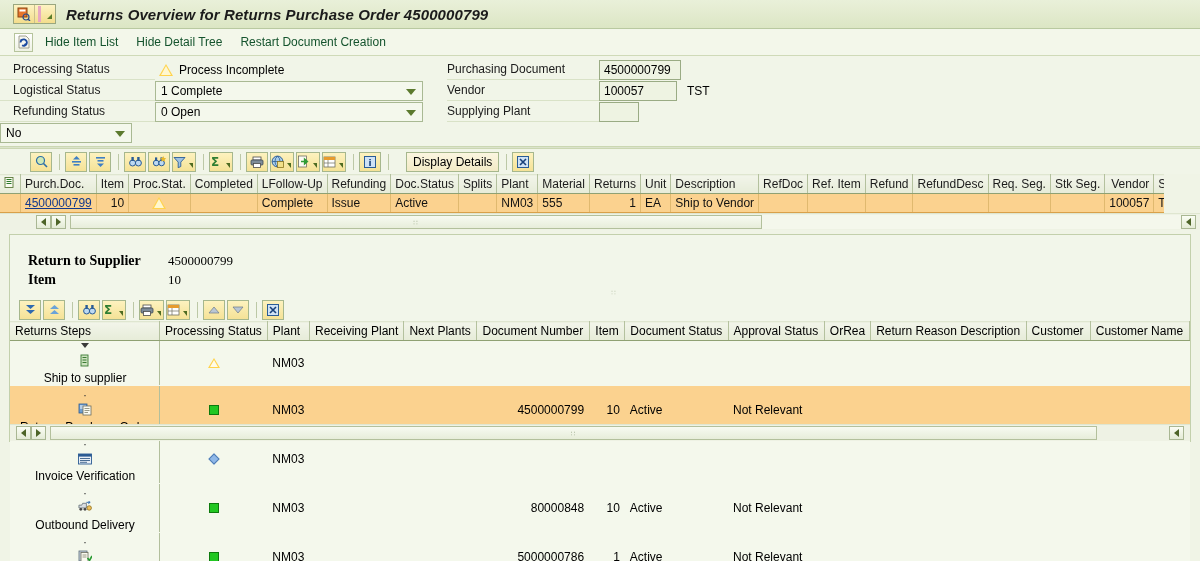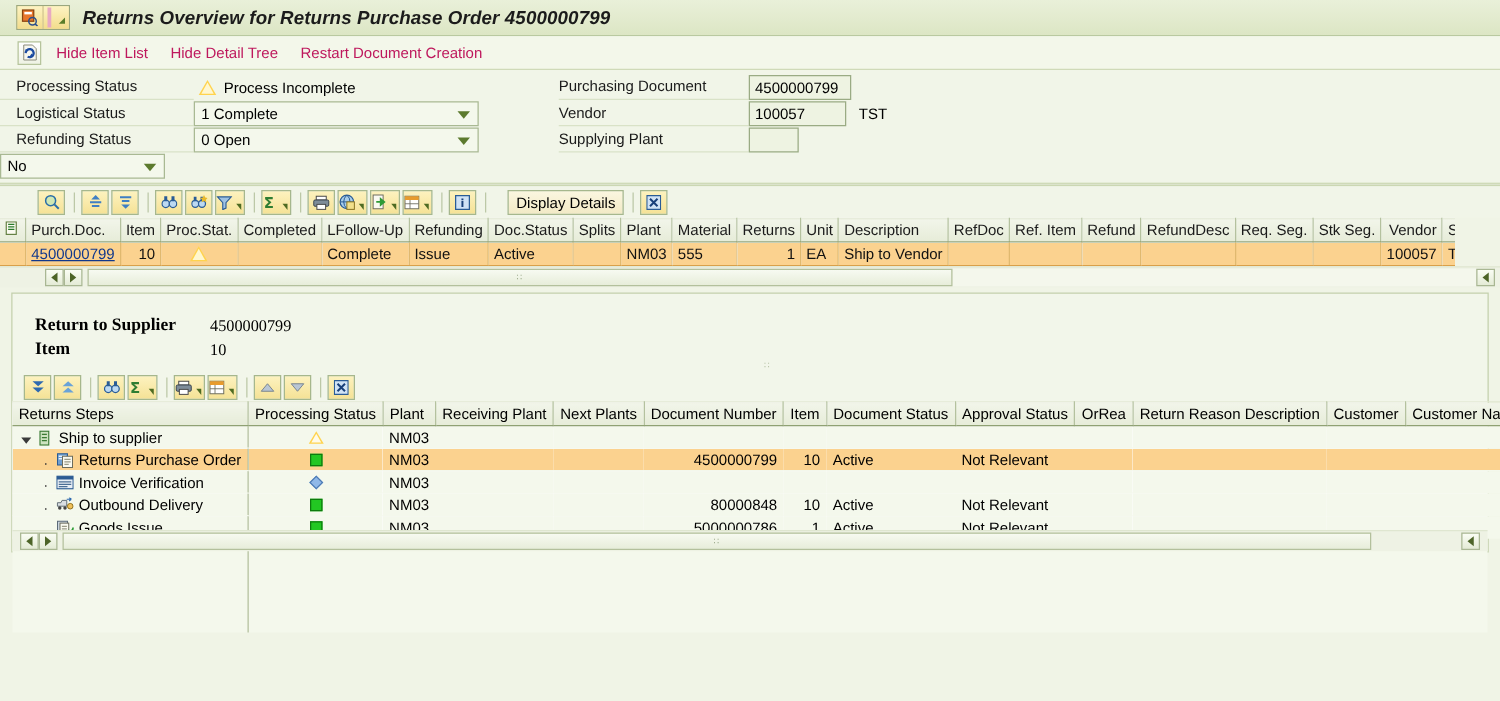--- a/index.html
+++ b/index.html
@@ -64,21 +64,21 @@
     gap: 0;
   }
   .fb-icon {
     width: 19px; height: 19px;
     border: 1px solid #b6c49c;
     background: linear-gradient(to bottom,#ffffff,#eef2e4);
     display:flex;align-items:center;justify-content:center;
     margin-right: 12px;
   }
   .fb-link {
-    color: #be185d; font-size: 12px;
+    color: #14532d; font-size: 12px;
     margin-right: 18px; cursor: default;
     white-space: nowrap;
   }
 
   
   .headform {
     position: relative;
     height: 90px;
     background: #f1f5e8;
     padding-top: 4px;
@@ -100,21 +100,21 @@
     width:0;height:0;border-left:7px solid transparent;border-right:7px solid transparent;
     border-bottom:12px solid #ffd34d; position:relative; display:inline-block;
   }
   .warn-tri::after{
     content:"";position:absolute;left:-5px;top:2px;width:0;height:0;
     border-left:5px solid transparent;border-right:5px solid transparent;
     border-bottom:9px solid #fff7cf;
   }
 
   .sel {
-    height: 20px; width: 228px;
+    height: 20px; width: 268px;
     border: 1px solid #a9b993;
     background: #f4f8ec;
     display: flex; align-items: center;
     padding-left: 5px;
     font-size: 12px;
     position: relative;
   }
   .sel.narrow { width: 132px; }
   .sel .arrow {
     position:absolute; right:6px; top:7px;
@@ -244,21 +244,21 @@
     height: 17px; white-space:nowrap; overflow:hidden;
   }
   table.tree tr.hl td { background: #fbd28f; }
   table.tree td.col-steps {
     border-right: 1px solid #b2bf9c;
     background:#f4f8ec; padding-left:6px;
   }
   table.tree tr.hl td.col-steps { background:#fbd28f; }
   table.tree td.num { text-align:right; }
   table.tree th.num { text-align:center; }
-  .tree-node { display:flex; align-items:flex-end; gap:4px; }
+  .tree-node { display:flex; align-items:center; gap:4px;flex-direction:column; }
   .expander {
     width:9px;height:9px;display:flex;align-items:center;justify-content:center;
   }
   .exp-down{width:0;height:0;border-left:4px solid transparent;border-right:4px solid transparent;border-top:5px solid #3a3a3a;}
   .indent { width: 12px; }
   .sq-green { width:10px;height:10px;background:#22c722;border:1px solid #0d7a0d; display:inline-block;}
   .dia-blue { width:8px;height:8px;background:#8fb8e8;border:1px solid #4e7cb5;transform:rotate(45deg);display:inline-block;}
   .mini-tri {
     width:0;height:0;border-left:6px solid transparent;border-right:6px solid transparent;
     border-bottom:10px solid #ffd34d; position:relative;

